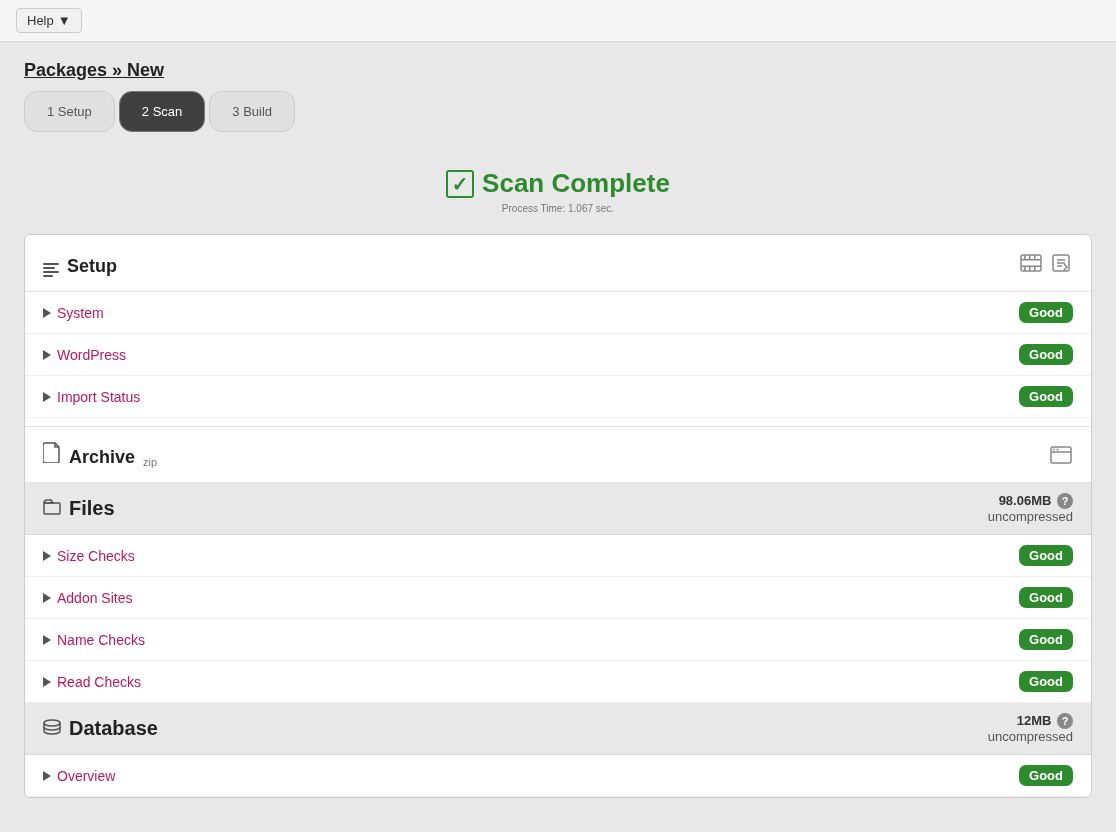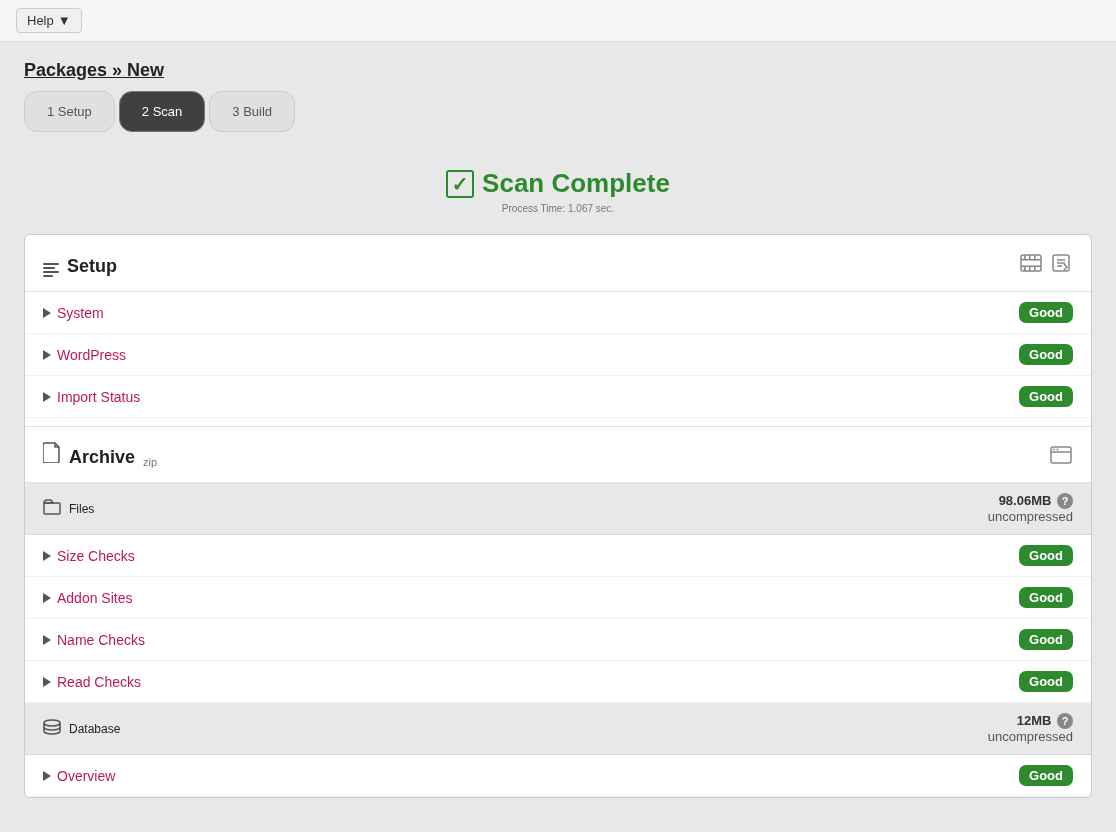--- a/index.html
+++ b/index.html
@@ -156,22 +156,22 @@
     }
     .subsection-header {
       display: flex;
       align-items: center;
       justify-content: space-between;
       padding: 10px 18px;
       background: #e8e8e8;
       border-bottom: 1px solid #d8d8d8;
     }
     .subsection-title {
-      font-size: 12px;
-      font-weight: 400;
+      font-size: 20px;
+      font-weight: 700;
       color: #222;
       display: flex;
       align-items: center;
       gap: 8px;
     }
     .subsection-info {
       font-size: 13px;
       color: #555;
       text-align: right;
     }

